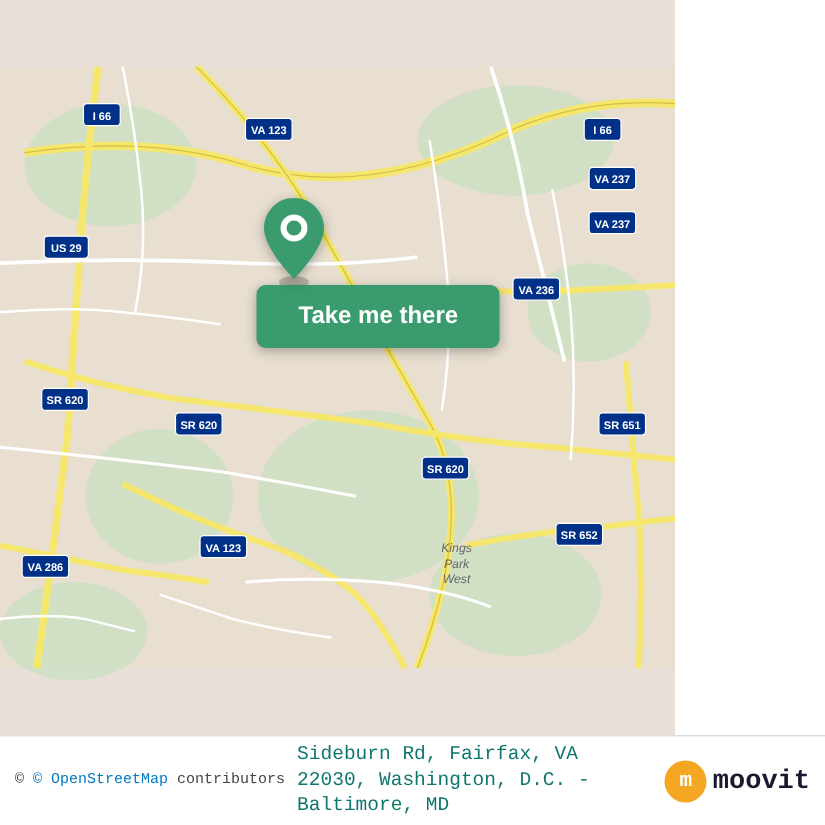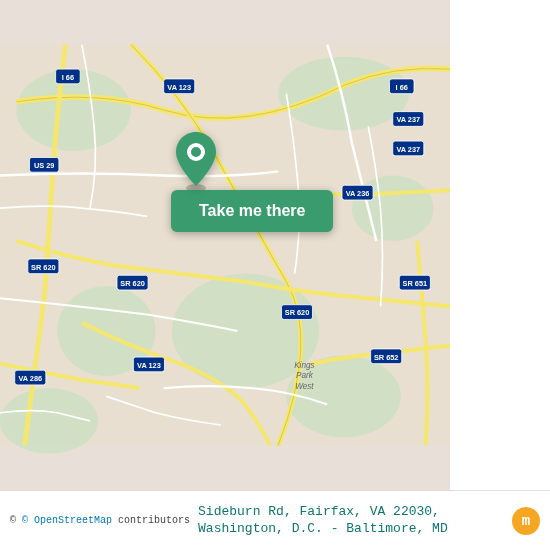--- a/index.html
+++ b/index.html
@@ -215,14 +215,15 @@
 
 <div id="bottom-bar">
   <div id="copyright-text">
     © <span style="color:#0078c2;cursor:pointer;">© OpenStreetMap</span>
     <span>contributors</span>
   </div>
   <div id="address-text">Sideburn Rd, Fairfax, VA 22030, Washington, D.C. -
 Baltimore, MD</div>
   <div id="moovit-logo">
     <div id="moovit-logo-icon">m</div>
+    <span>moovit</span>
   </div>
 </div>
 
 </body></html>

